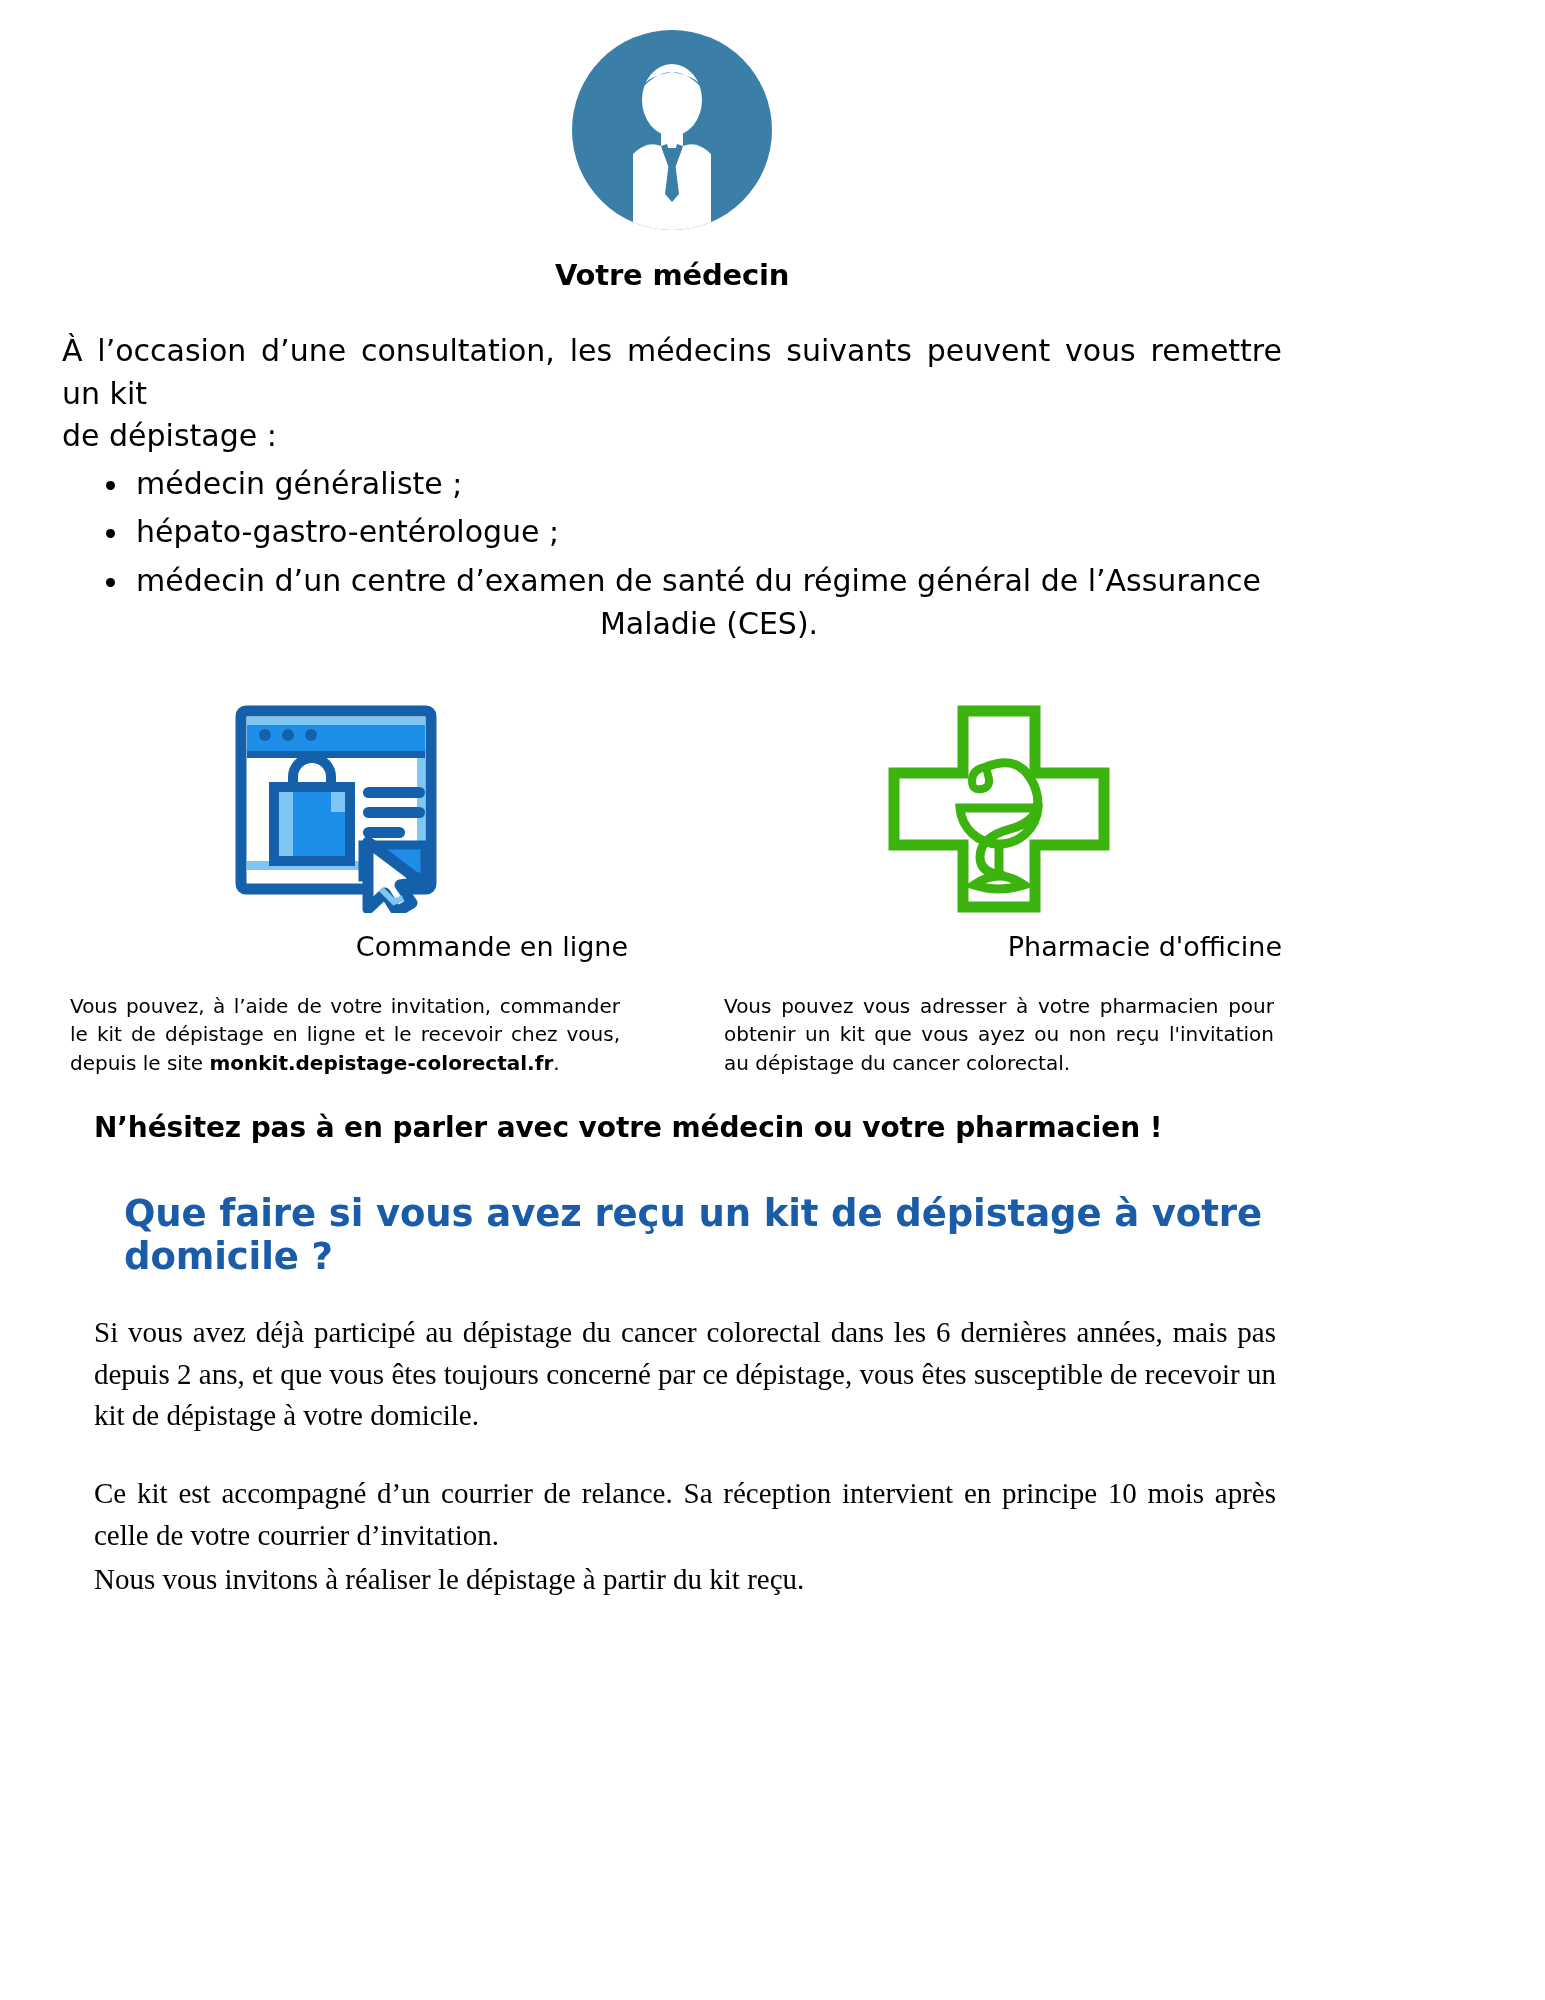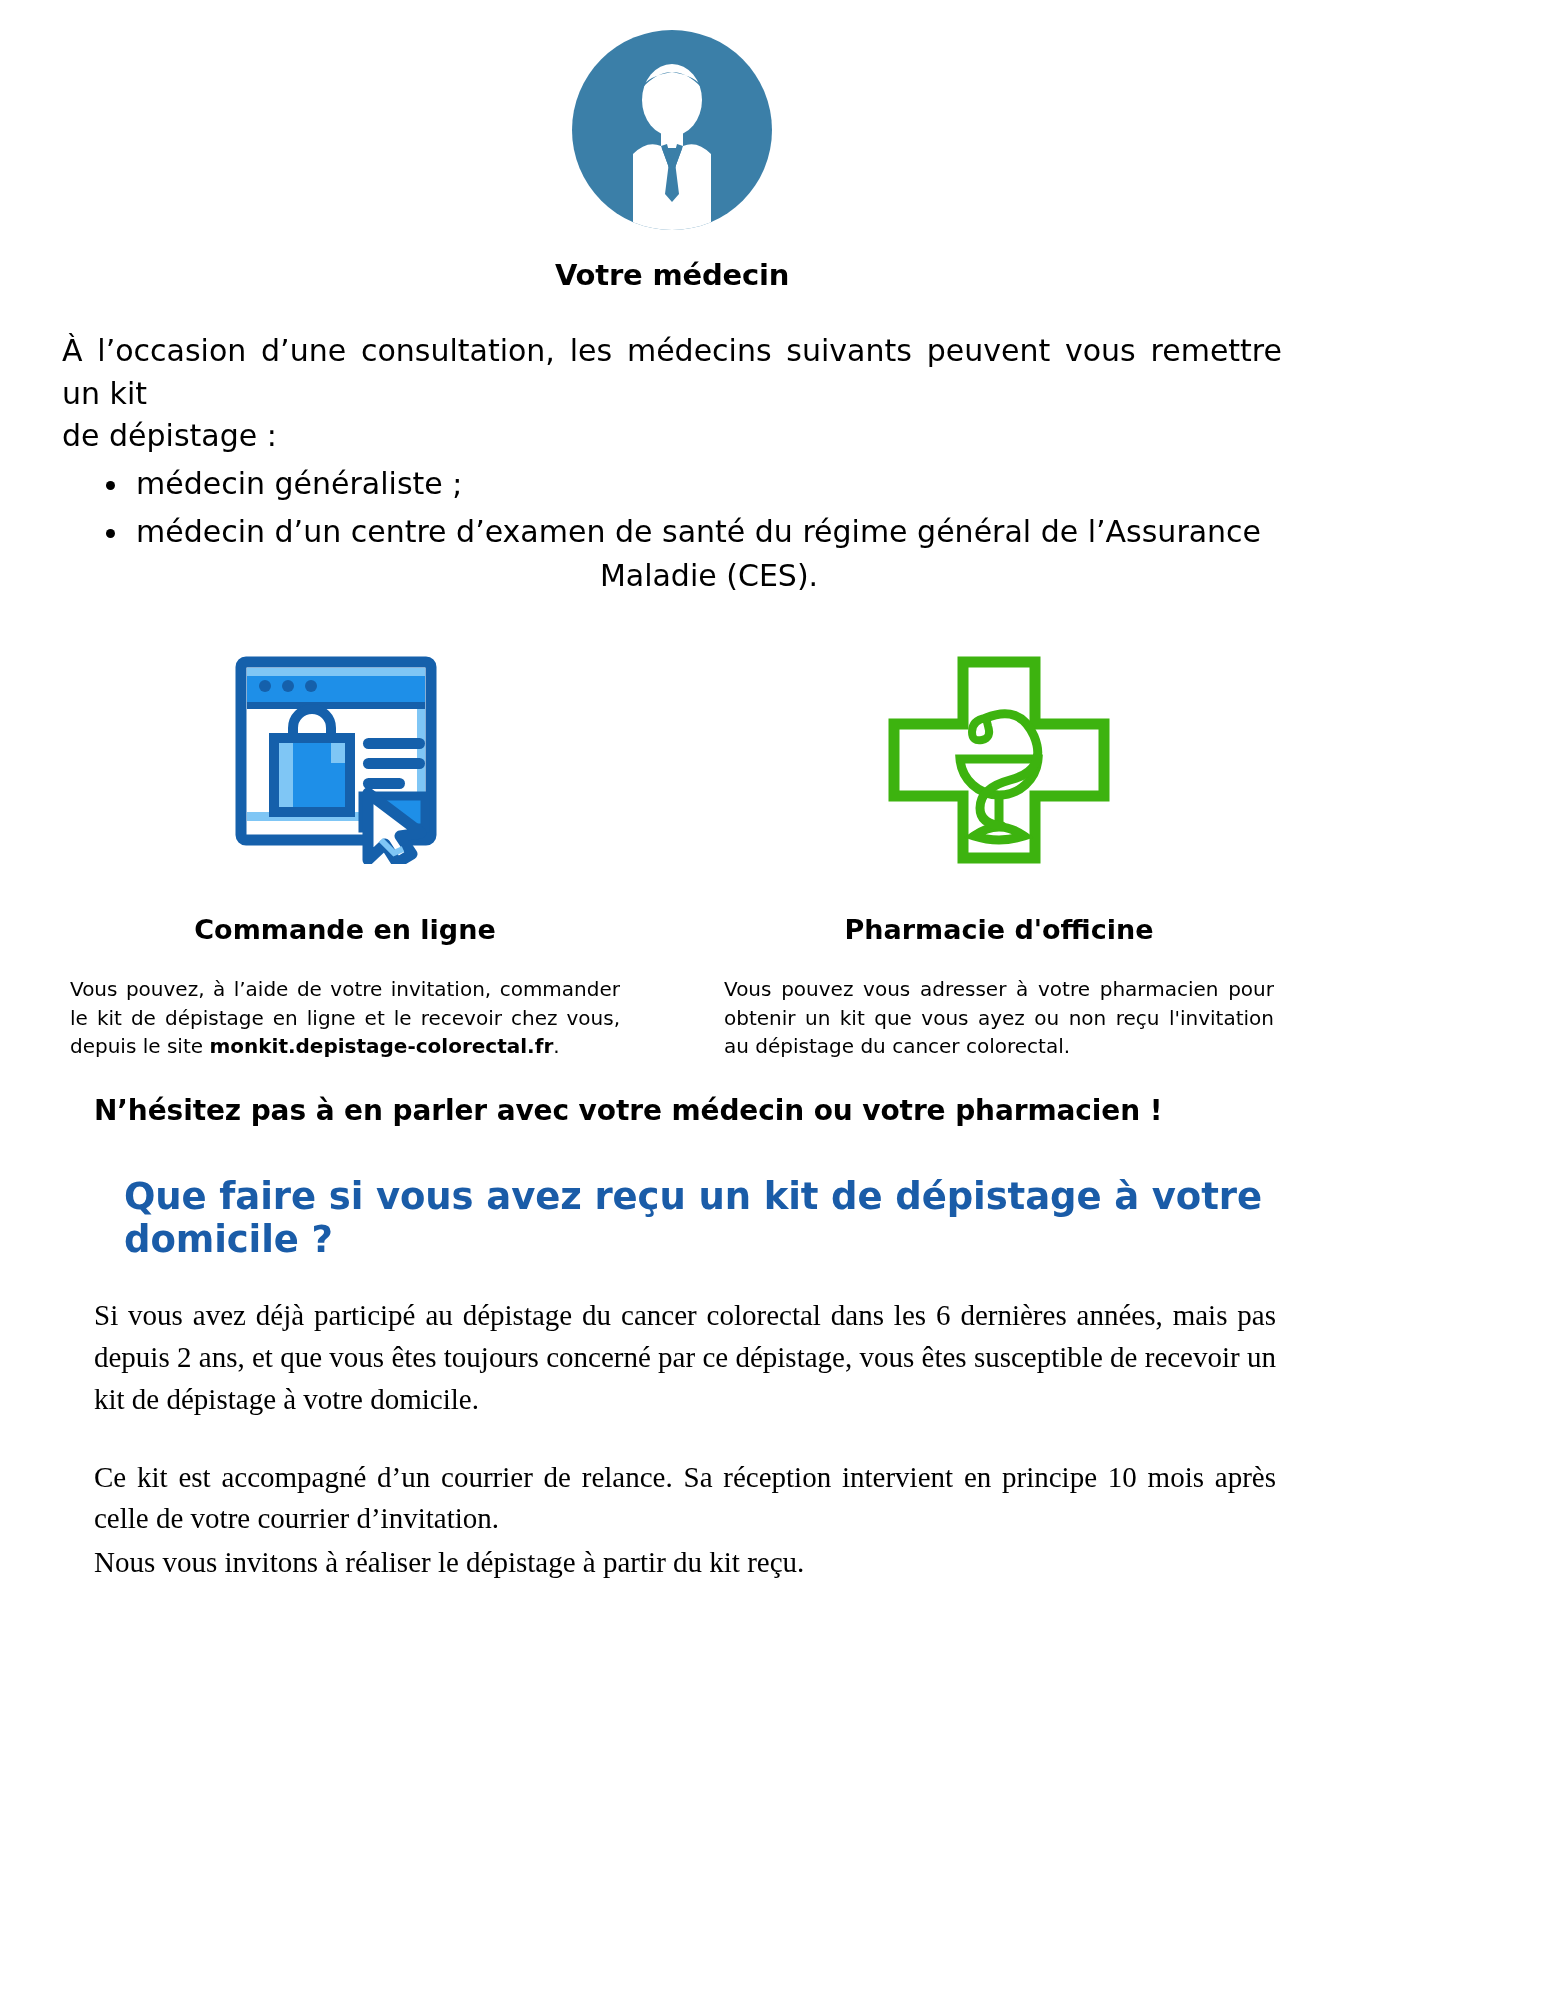--- a/index.html
+++ b/index.html
@@ -104,24 +104,24 @@
   }
   .col-left  { padding-right: 44px; }
   .col-right { padding-left: 44px; }
   .icon-center {
     display: flex;
     justify-content: center;
     align-items: flex-end;
     height: 225px;
   }
   h3.col-title {
-    text-align: center;
+    text-align: right;
     font-size: 27px;
-    font-weight: bold;
-    margin: 50px 0 0 0;
+    font-weight: normal;
+    margin: 18px 0 0 0;
   }
   p.col-body {
     font-size: 20px;
     line-height: 1.42;
     text-align: justify;
     text-justify: inter-word;
     margin: 30px 0 0 0;
     padding: 0 8px;
   }
   p.col-body b { font-weight: bold; }
@@ -188,20 +188,21 @@
 
   <h2 class="section-title">Votre médecin</h2>
 
   <p class="intro">
     <span>À l’occasion d’une consultation, les médecins suivants peuvent vous remettre un kit</span><br>
     <span>de dépistage :</span>
   </p>
 
   <ul class="doc-list">
     <li><span>médecin généraliste ;</span></li>
+    <li><span>hépato-gastro-entérologue ;</span></li>
     <li class="justified">
       <span>médecin d’un centre d’examen de santé du régime général de l’Assurance</span>
       <span class="lastline">Maladie (CES).</span>
     </li>
   </ul>
 
   <div class="two-col-icons">
 
     <div class="col col-left">
       <div class="icon-center">

